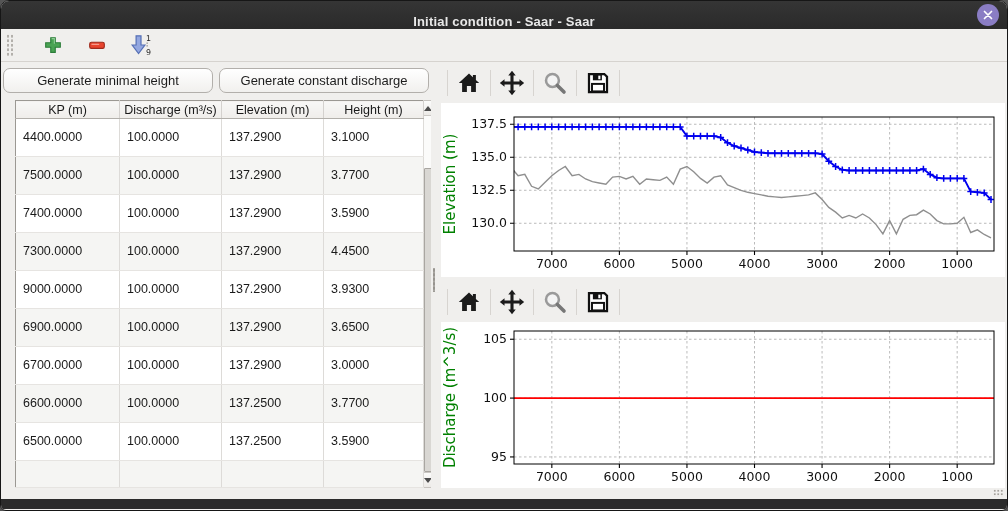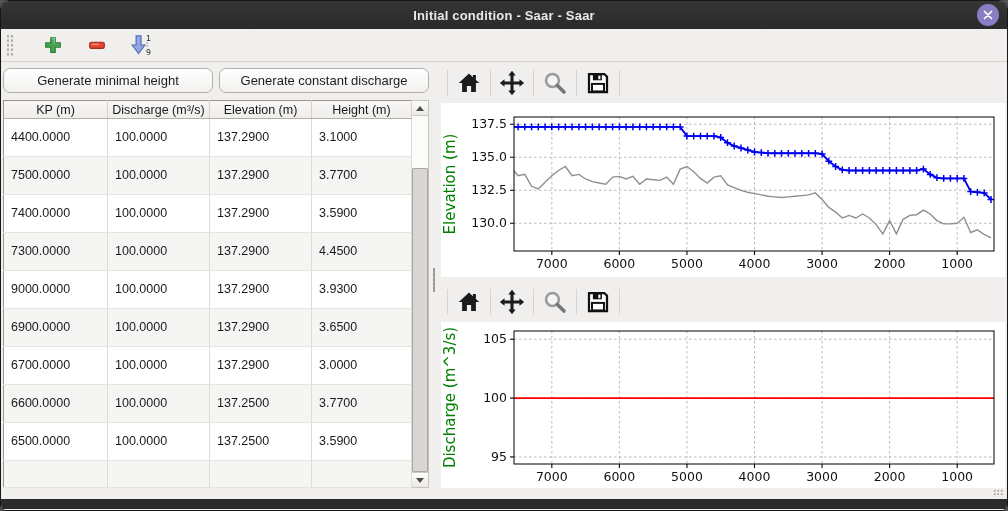--- a/index.html
+++ b/index.html
@@ -3,21 +3,21 @@
 <meta charset="utf-8">
 <style>
   * { box-sizing: border-box; margin: 0; padding: 0; }
   html,body { width:1008px; height:511px; overflow:hidden; background:#555;
               font-family:"Liberation Sans", sans-serif; }
   .window { position:relative; width:1008px; height:511px; background:#f0efed;
             border:1px solid #161616; border-radius:9px 9px 6px 6px; overflow:hidden; }
 
   
   .titlebar { height:28px; background:linear-gradient(#353535,#2a2a2a);
-              display:flex; align-items:center; justify-content:center; position:relative; }
+              display:flex; align-items:flex-end; justify-content:center; position:relative; }
   .titlebar .title { color:#e8e8e8; font-size:13px; font-weight:600; letter-spacing:.2px; }
   .close-btn { position:absolute; right:8px; top:3px; width:22px; height:22px; border-radius:50%;
                background:#8a7dc4; display:flex; align-items:center; justify-content:center; cursor:pointer; }
 
   
   .main-toolbar { height:33px; background:#f0efed; border-bottom:1px solid #d6d3cf;
                   display:flex; align-items:center; }
   .tb-handle { width:8px; height:22px; margin:0 10px 0 5px;
                background-image:radial-gradient(#b3b0ab 1px, transparent 1.3px);
                background-size:4px 4.5px; }
@@ -25,21 +25,21 @@
             justify-content:center; border-radius:3px; }
 
   
   .content { display:flex; height:426px; }
   .left-panel { width:430px; display:flex; flex-direction:column; }
   .btn-row { display:flex; gap:6px; padding:6px 2px 7px 2px; }
   .gen-btn { flex:1; height:25px; border:1px solid #b2afab; border-radius:7px;
              background:linear-gradient(#ffffff,#f1f0ee); font-size:13px; color:#1d1d1d;
              font-family:"Liberation Sans",sans-serif; cursor:pointer; }
 
-  .table-area { display:flex; margin-left:2px; height:388px; }
+  .table-area { display:flex; margin-left:14px; height:388px; }
   table { border-collapse:collapse; width:408px; table-layout:fixed; background:#fff;
           border:1px solid #9b9893; font-size:12.5px; color:#1a1a1a; }
   th { height:18px; font-weight:400; font-size:12.5px; text-align:center;
        background:linear-gradient(#f8f7f6,#efedea); border-right:1px solid #d4d1ce;
        border-bottom:1px solid #b2afaa; }
   td { height:28px; border-right:1px solid #dddbd8; border-bottom:1px solid #e6e4e1;
        padding-left:7px; background:#fff; }
   tbody tr:nth-child(even) td { background:#f5f5f3; }
   tr.partial td { height:20px; }
   col.c1{width:104px;} col.c2{width:102px;} col.c3{width:102px;} col.c4{width:100px;}

